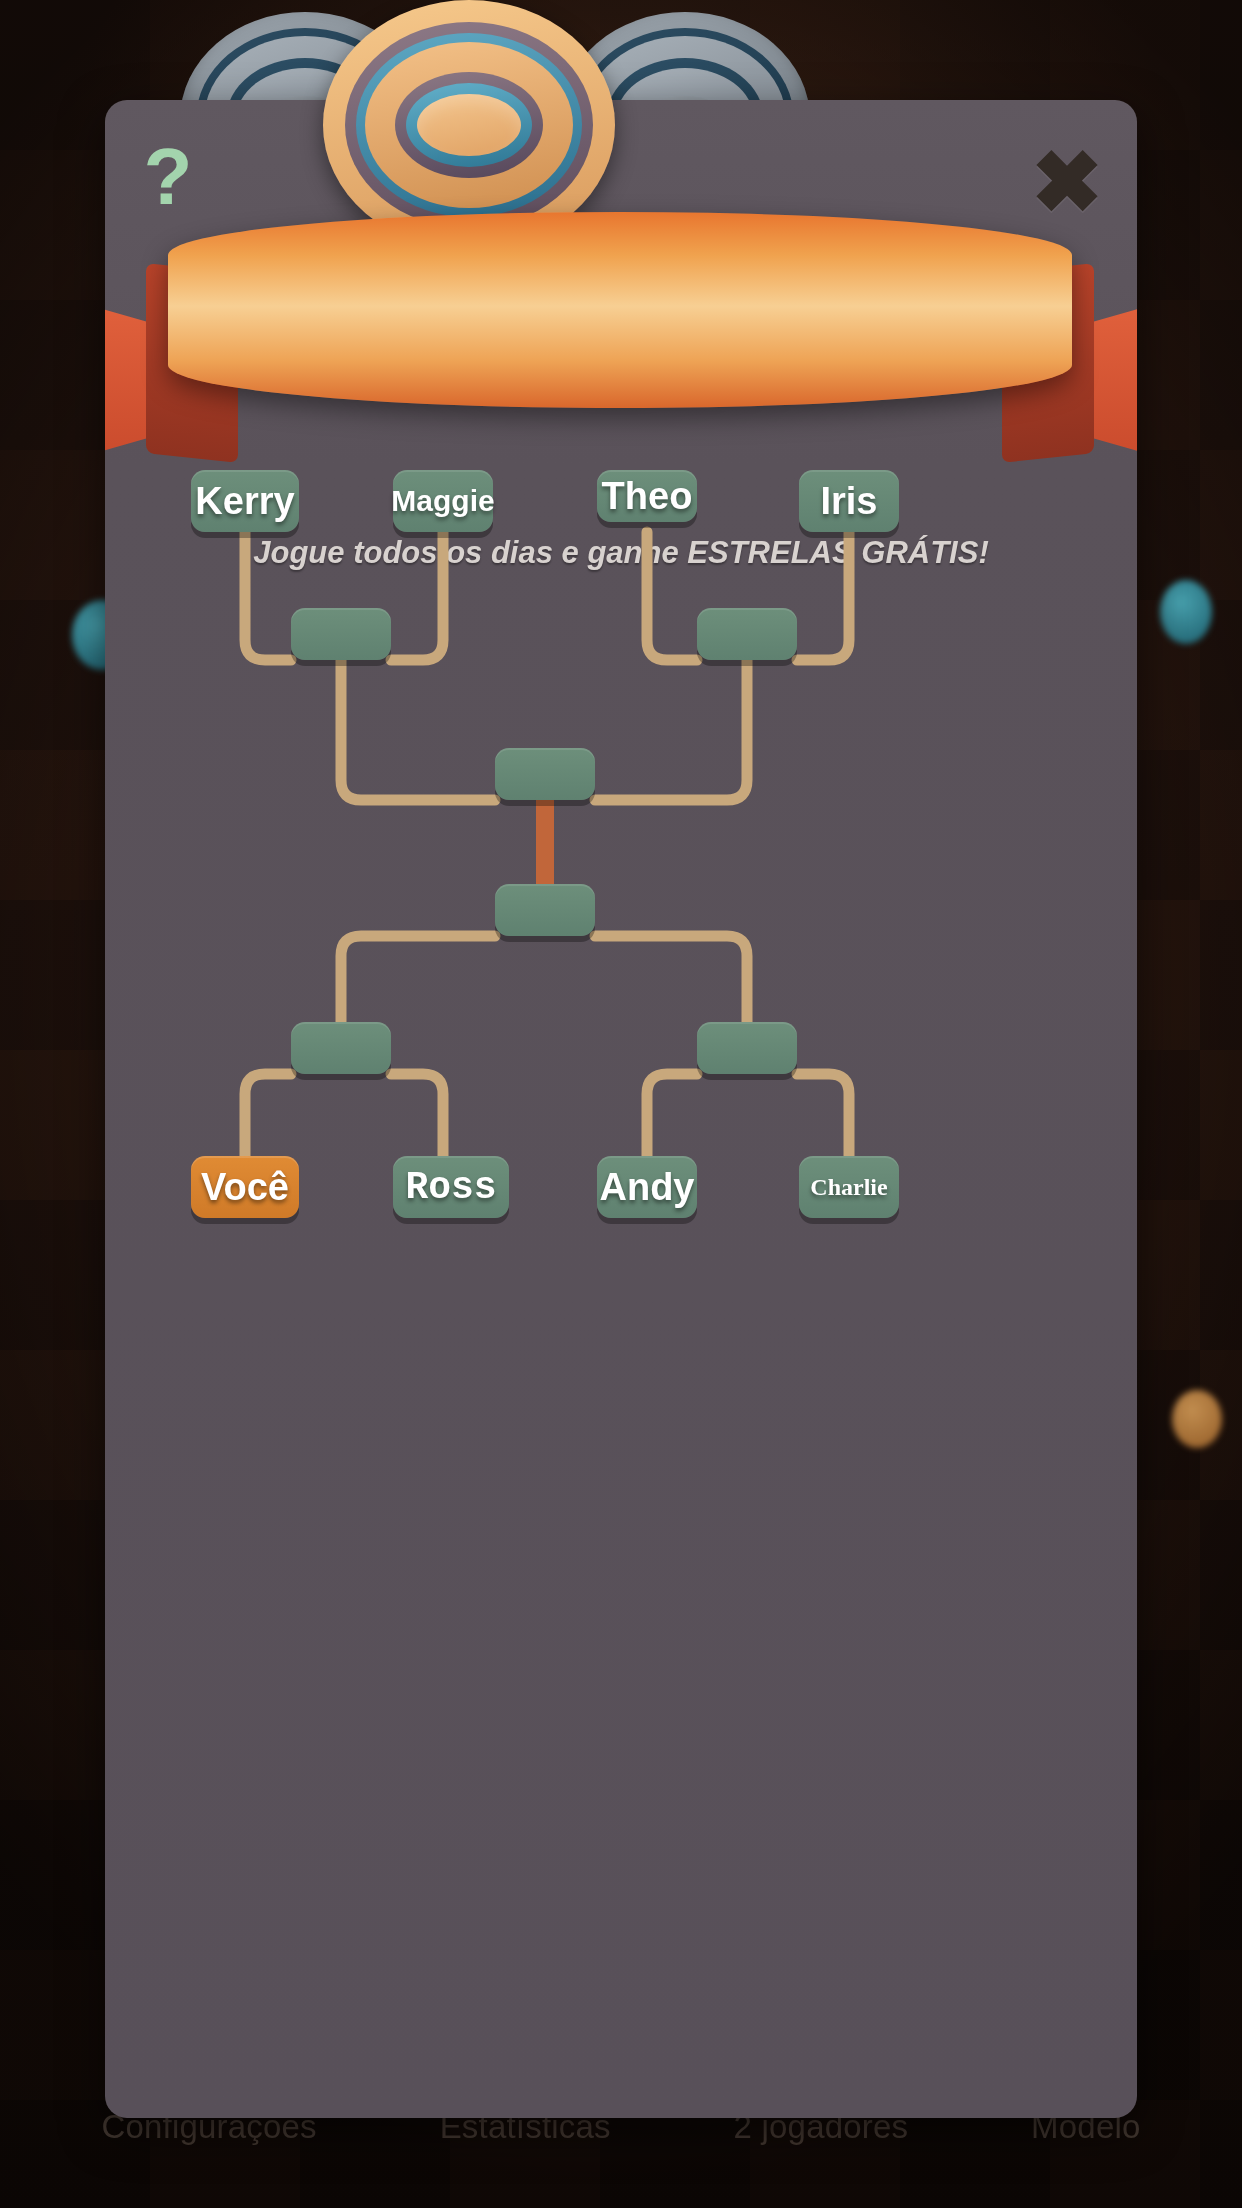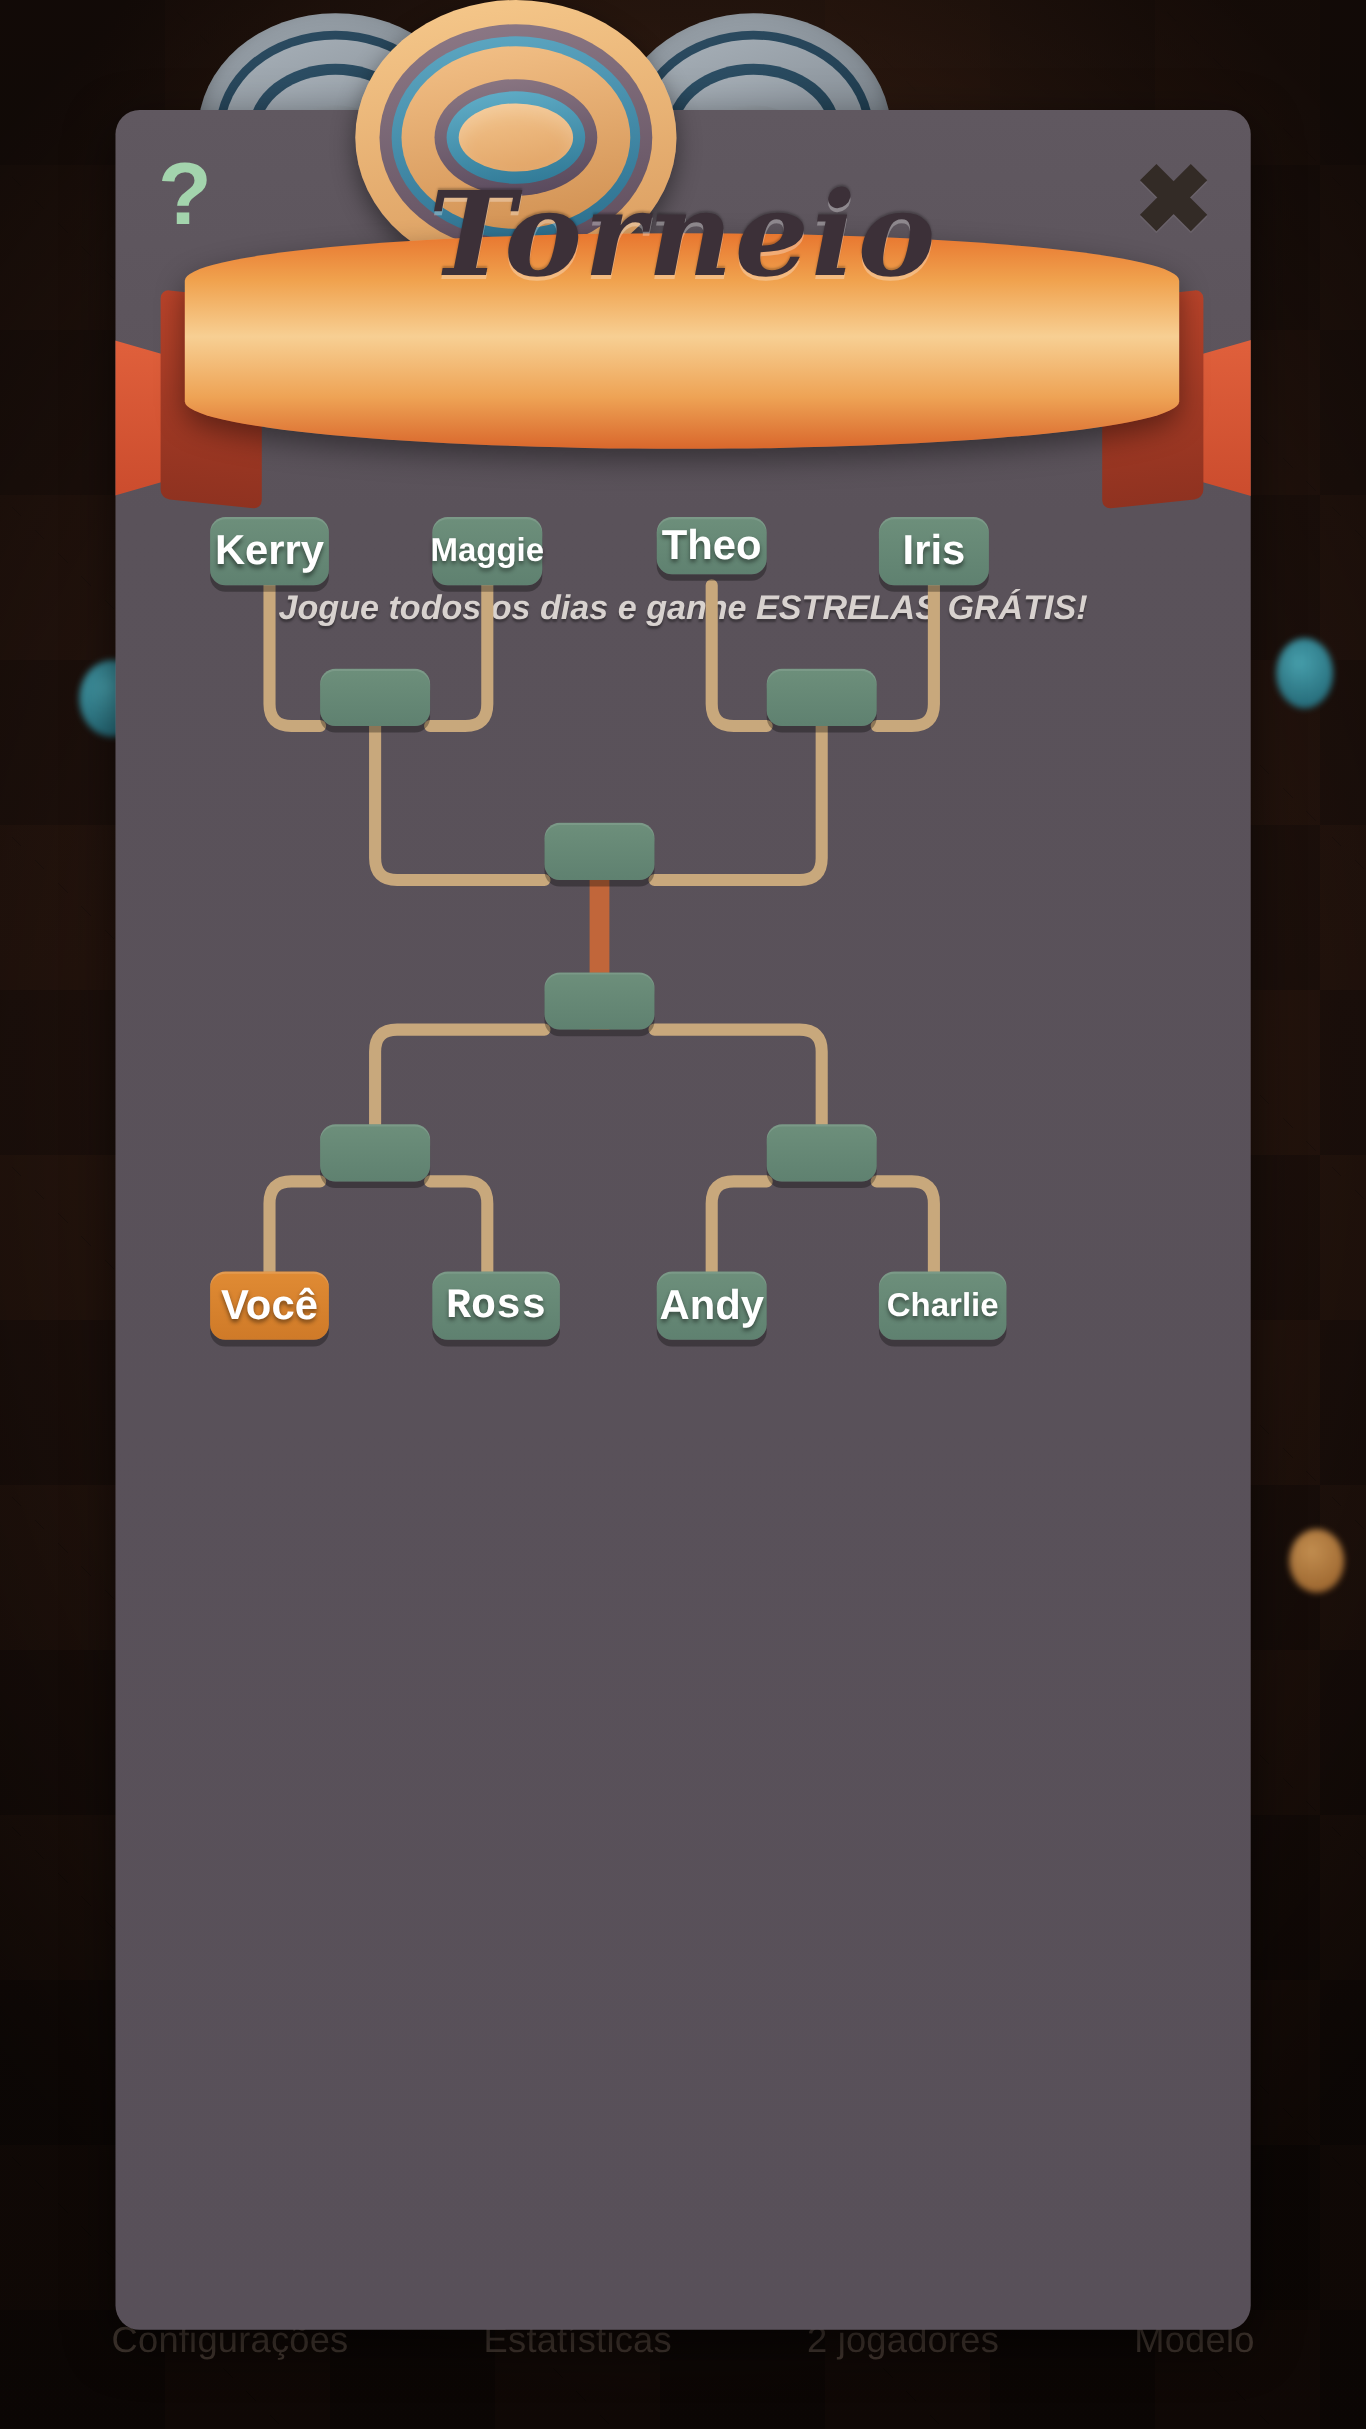--- a/index.html
+++ b/index.html
@@ -225,21 +225,20 @@
     <span>✖</span>
   </div>
 
   <div id="banner">
     <div class="tail l"></div>
     <div class="tail r"></div>
     <div class="fold l"></div>
     <div class="fold r"></div>
     <div class="main"></div>
   </div>
-  <div id="banner-title">Torneio</div>
 
   <div id="subtitle">Jogue todos os dias e ganhe ESTRELAS GRÁTIS!</div>
 
   <div id="bracket">
     <svg id="lines" width="1032" height="2018">
       <g fill="none" stroke="#c8a87c" stroke-width="11" stroke-linecap="round">
 
         <path d="M140,432 L140,540 Q140,560 160,560 L186,560"></path>
         <path d="M338,432 L338,540 Q338,560 318,560 L286,560"></path>
 
@@ -280,18 +279,18 @@
       <div class="node empty" style="left: 592px; top: 922px; width: 100px; height: 52px;"></div>
       <div class="node you" style="left: 86px; top: 1056px; width: 108px; height: 62px; font-size: 38px;">
         <span>Você</span>
       </div>
       <div class="node" style="left: 288px; top: 1056px; width: 116px; height: 62px; font-size: 38px; font-family: Liberation Mono, monospace;">
         <span>Ross</span>
       </div>
       <div class="node" style="left: 492px; top: 1056px; width: 100px; height: 62px; font-size: 38px;">
         <span>Andy</span>
       </div>
-      <div class="node" style="left: 694px; top: 1056px; width: 116px; height: 62px; font-size: 30px;">
+      <div class="node" style="left: 694px; top: 1056px; width: 100px; height: 62px; font-size: 24px; font-family: Liberation Serif, serif;">
         <span>Charlie</span>
       </div>
     </div>
 
 </div>
 
 </body></html>

